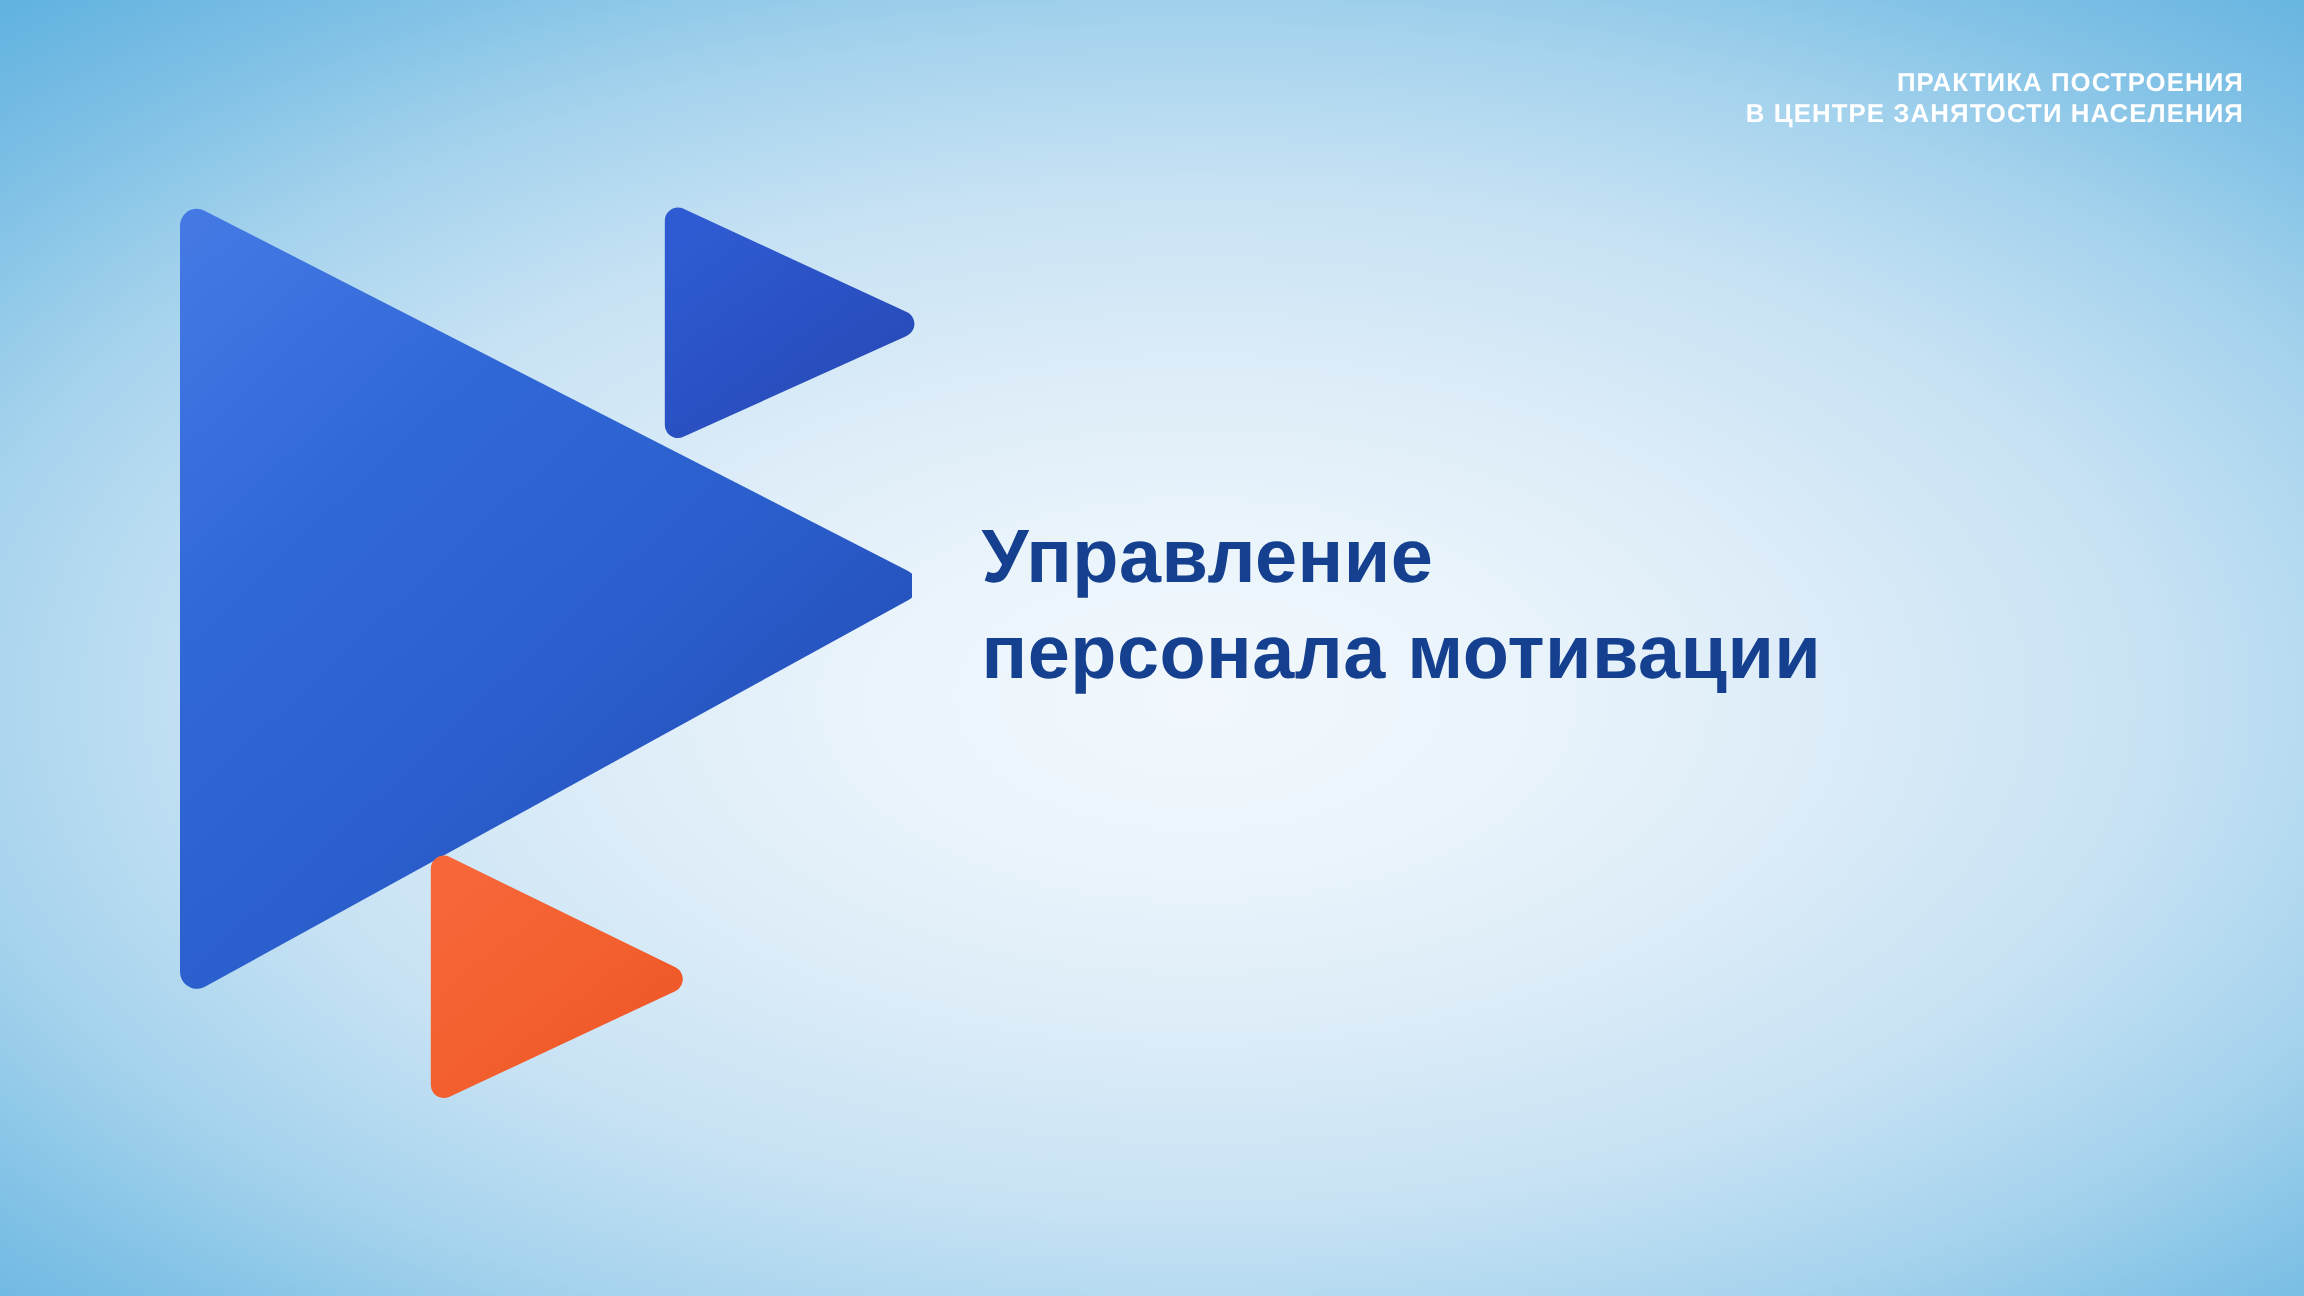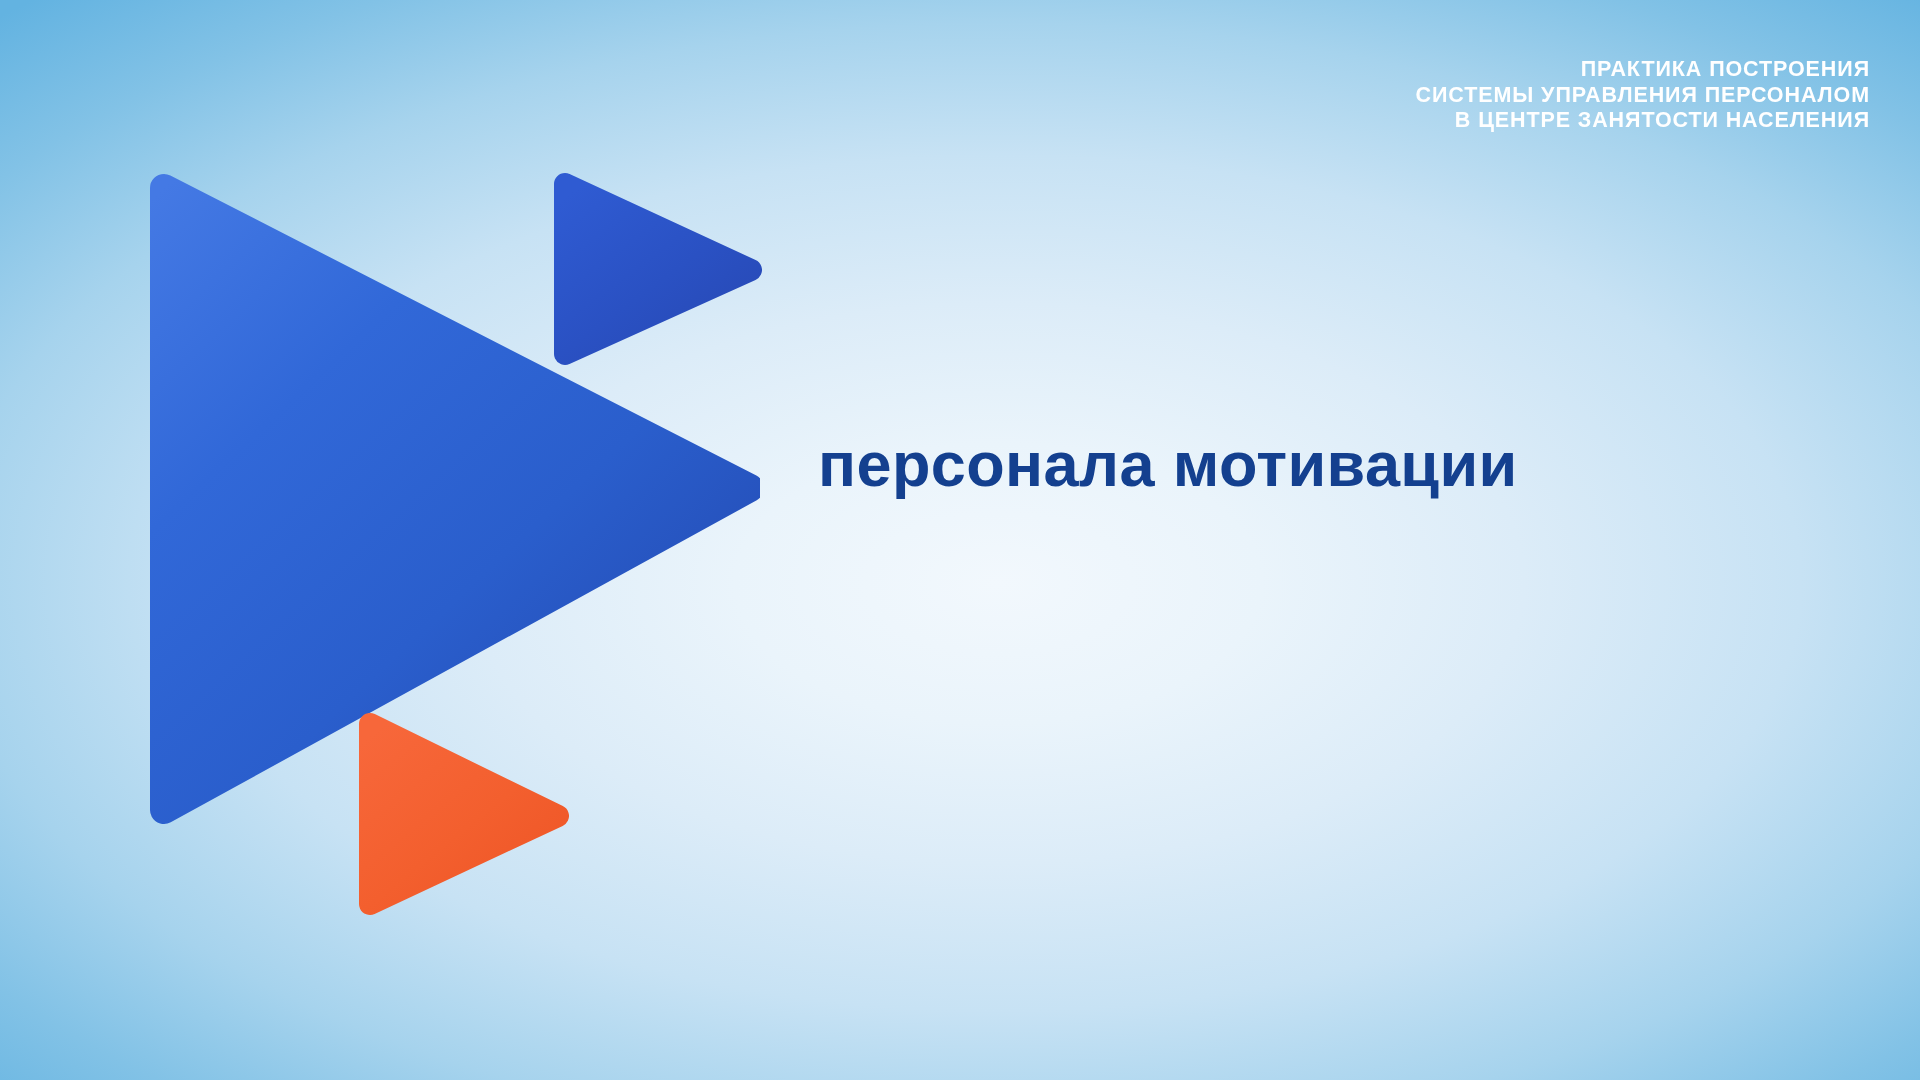--- a/index.html
+++ b/index.html
@@ -104,21 +104,21 @@
           <stop offset="55%" stop-color="#F35F2E"></stop>
           <stop offset="100%" stop-color="#EE5526"></stop>
         </linearGradient>
       </defs>
       <path d="M 14 16 L 202 108 L 14 196 Z" fill="url(#gradOrange)" stroke="url(#gradOrange)" stroke-width="22" stroke-linejoin="round"></path>
     </svg>
   </div>
 
   <div id="header">
     <span class="hline">ПРАКТИКА ПОСТРОЕНИЯ</span>
-    <span class="hline">СИСТЕМЫ УПРАВЛЕНИЯ ПЕРСОНАЛОМ</span>
     <span class="hline">В ЦЕНТРЕ ЗАНЯТОСТИ НАСЕЛЕНИЯ</span>
   </div>
 
   <h1 id="title">
+    <span class="tline">Управление</span>
     <span class="tline">персонала мотивации</span>
   </h1>
 
 </div>
 
 </body></html>

